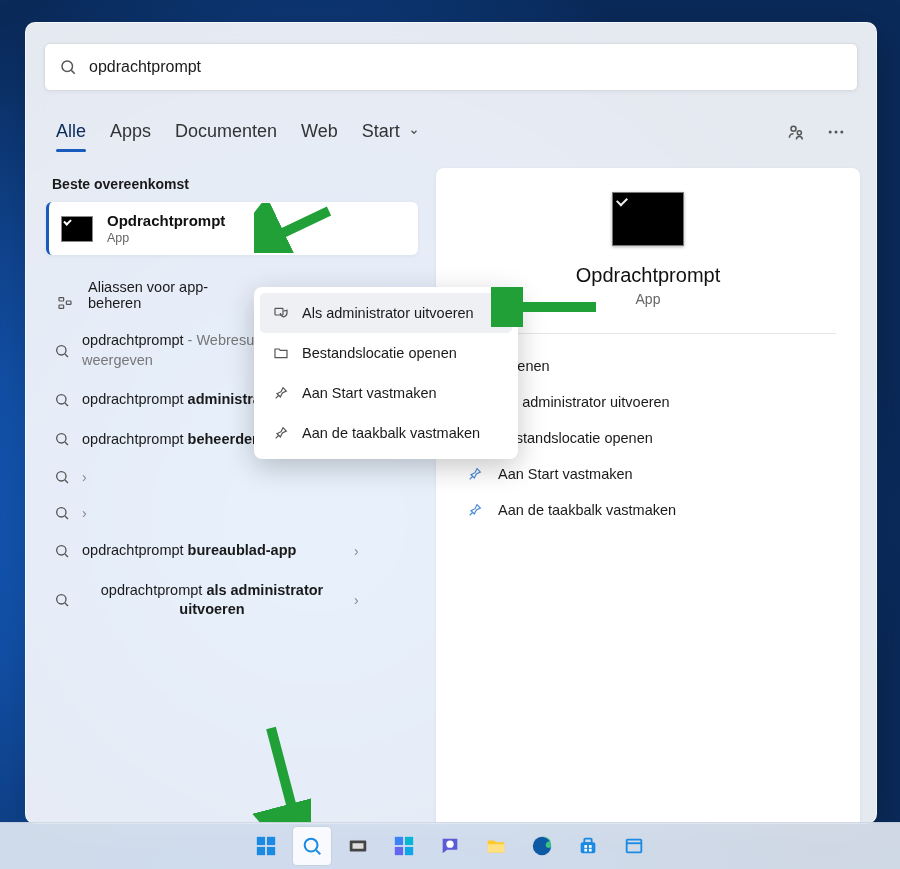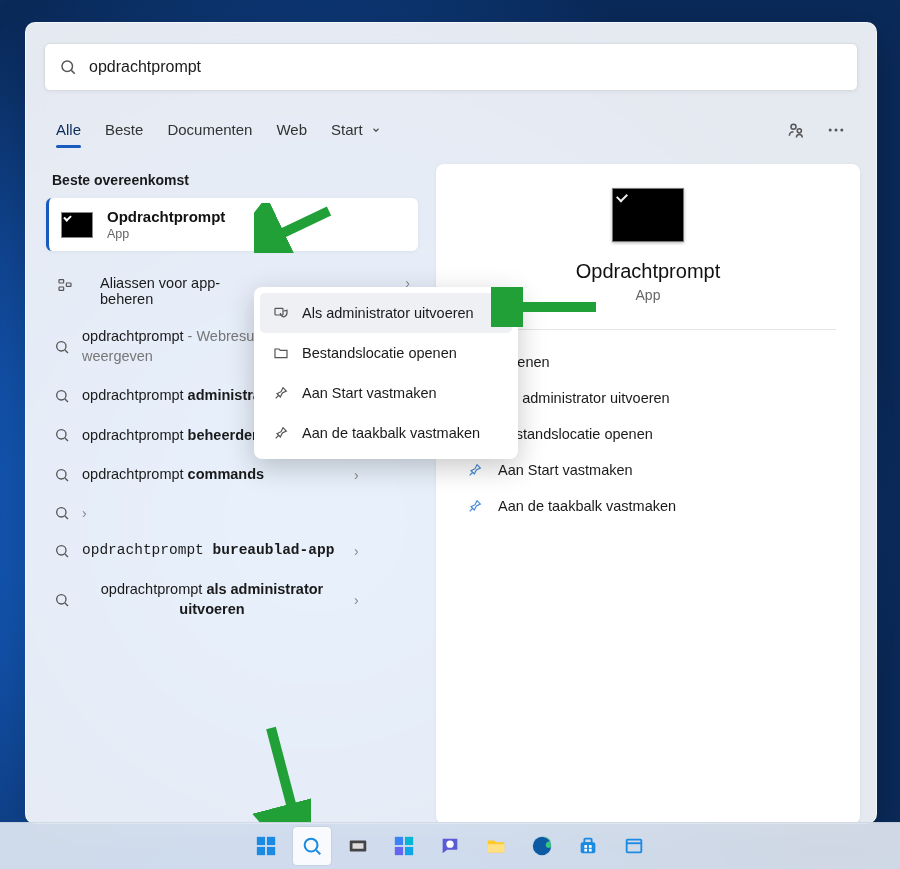--- a/index.html
+++ b/index.html
@@ -47,21 +47,21 @@
     width: 100%;
     color: #1a1a1a;
     background: transparent;
   }
   .filter-row {
     display: flex;
     align-items: center;
     padding: 10px 30px 0 30px;
     gap: 24px;
     color: #333;
-    font-size: 15px;
+    font-size: 18px;
     position: relative;
   }
   .filter-tab { padding: 8px 0; cursor: default; }
   .filter-tab.active { color: #0a2a5a; font-weight: 400; position: relative; }
   .filter-tab.active::after {
     content: "";
     position: absolute;
     left: 0; bottom: -2px;
     width: 100%; height: 3px;
     background: #185abd;
@@ -120,22 +120,22 @@
     top: 2px; left: 2px;
     width: 5px; height: 3px;
     border-left: 2px solid #fff;
     border-bottom: 2px solid #fff;
     transform: rotate(-45deg);
   }
   .bm-text .t1 { font-size: 15px; font-weight: 600; color: #111; }
   .bm-text .t2 { font-size: 12.5px; color: #666; margin-top: 2px; }
   .settings-item {
     display: flex;
-    align-items: flex-start;
-    gap: 24px;
+    align-items: flex-end;
+    gap: 12px;
     padding: 10px 12px;
     font-size: 14.5px;
     color: #1a1a1a;
   }
   .settings-item .icon-slot { width: 22px; display:flex; justify-content:center; color:#555; padding-top:2px;}
   .web-list .row {
     display: flex;
     align-items: center;
     gap: 12px;
     padding: 10px 12px 10px 12px;
@@ -230,21 +230,21 @@
     <div class="search-box">
       <svg width="18" height="18" viewBox="0 0 24 24" fill="none" stroke="#555" stroke-width="2">
           <circle cx="11" cy="11" r="7"></circle>
           <line x1="21" y1="21" x2="16.5" y2="16.5"></line>
         </svg>
       <input type="text" value="opdrachtprompt" style="">
     </div>
 
     <div class="filter-row">
       <div class="filter-tab active">Alle</div>
-      <div class="filter-tab">Beste</div>
+      <div class="filter-tab">Apps</div>
       <div class="filter-tab">Documenten</div>
       <div class="filter-tab">Web</div>
       <div class="filter-tab">
         <span>Start</span>
         <svg width="10" height="10" viewBox="0 0 24 24" fill="none" stroke="#555" stroke-width="3" style="margin-left:4px;">
             <polyline points="6 9 12 15 18 9"></polyline>
           </svg>
       </div>
       <div class="filter-right">
         <svg width="20" height="20" viewBox="0 0 24 24" fill="none" stroke="#555" stroke-width="1.8">
@@ -309,36 +309,35 @@
                 <line x1="21" y1="21" x2="16.5" y2="16.5" stroke="#555" stroke-width="2"></line>
               </svg>
               <span class="label" style="max-width: 260px;">opdrachtprompt <b>beheerder</b></span>
               <span class="chev">›</span>
             </div>
             <div class="row">
               <svg width="16" height="16" viewBox="0 0 24 24">
                 <circle cx="11" cy="11" r="7" fill="none" stroke="#555" stroke-width="2"></circle>
                 <line x1="21" y1="21" x2="16.5" y2="16.5" stroke="#555" stroke-width="2"></line>
               </svg>
-              <span class="label" style="max-width: 260px;">opdrachtprompt <b>commands</b></span>
-              <span class="chev">›</span>
-            </div>
-            <div class="row">
-              <svg width="16" height="16" viewBox="0 0 24 24">
-                <circle cx="11" cy="11" r="7" fill="none" stroke="#555" stroke-width="2"></circle>
-                <line x1="21" y1="21" x2="16.5" y2="16.5" stroke="#555" stroke-width="2"></line>
-              </svg>
-              <span class="chev">›</span>
-            </div>
-            <div class="row">
-              <svg width="16" height="16" viewBox="0 0 24 24">
-                <circle cx="11" cy="11" r="7" fill="none" stroke="#555" stroke-width="2"></circle>
-                <line x1="21" y1="21" x2="16.5" y2="16.5" stroke="#555" stroke-width="2"></line>
-              </svg>
-              <span class="label" style="max-width: 260px; font-family: Liberation Mono, monospace;">opdrachtprompt <b>bureaublad-app</b></span>
+              <span class="chev">›</span>
+            </div>
+            <div class="row">
+              <svg width="16" height="16" viewBox="0 0 24 24">
+                <circle cx="11" cy="11" r="7" fill="none" stroke="#555" stroke-width="2"></circle>
+                <line x1="21" y1="21" x2="16.5" y2="16.5" stroke="#555" stroke-width="2"></line>
+              </svg>
+              <span class="chev">›</span>
+            </div>
+            <div class="row">
+              <svg width="16" height="16" viewBox="0 0 24 24">
+                <circle cx="11" cy="11" r="7" fill="none" stroke="#555" stroke-width="2"></circle>
+                <line x1="21" y1="21" x2="16.5" y2="16.5" stroke="#555" stroke-width="2"></line>
+              </svg>
+              <span class="label" style="max-width: 260px;">opdrachtprompt <b>bureaublad-app</b></span>
               <span class="chev">›</span>
             </div>
             <div class="row">
               <svg width="16" height="16" viewBox="0 0 24 24">
                 <circle cx="11" cy="11" r="7" fill="none" stroke="#555" stroke-width="2"></circle>
                 <line x1="21" y1="21" x2="16.5" y2="16.5" stroke="#555" stroke-width="2"></line>
               </svg>
               <span class="label" style="max-width: 260px; text-align: center;">opdrachtprompt <b>als administrator uitvoeren</b></span>
               <span class="chev">›</span>
             </div>

